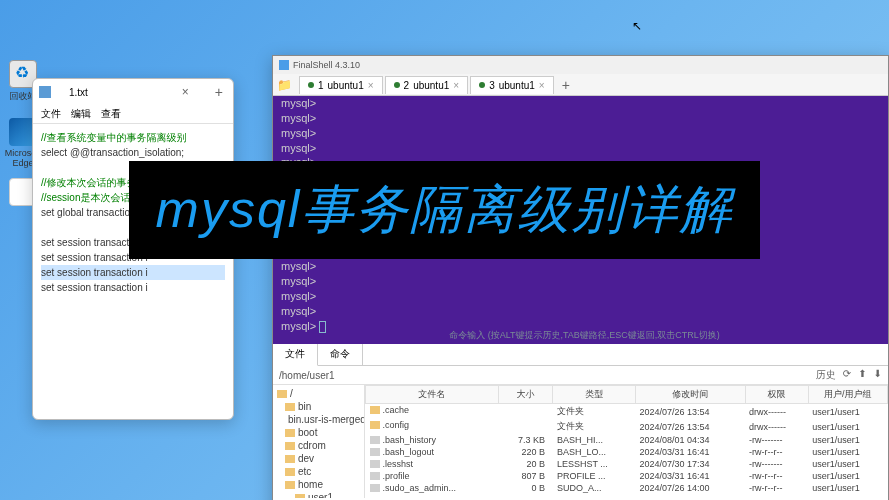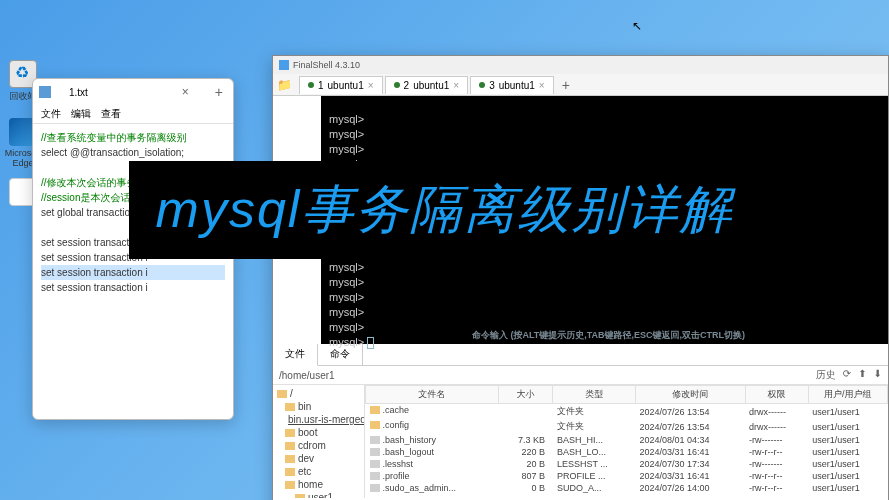--- a/index.html
+++ b/index.html
@@ -32,24 +32,24 @@
     
     .finalshell { position: absolute; top: 55px; left: 272px; width: 617px; height: 489px; background: #fff; border: 1px solid #888; box-shadow: 0 4px 16px rgba(0,0,0,0.25); }
     .fs-titlebar { height: 18px; background: #f0f0f0; display: flex; align-items: center; padding: 0 6px; font-size: 9px; color: #555; gap: 4px; }
     .fs-titlebar .app-icon { width: 10px; height: 10px; background: #4a9de8; }
     .fs-tabs { height: 22px; background: #f5f5f5; display: flex; align-items: center; padding: 0 4px; gap: 2px; border-bottom: 1px solid #ccc; }
     .fs-tabs .folder-icon { width: 14px; height: 14px; margin-right: 6px; color: #4a9de8; font-size: 12px; }
     .fs-tab { padding: 3px 8px; font-size: 10px; background: #fff; border: 1px solid #ccc; border-bottom: none; display: flex; align-items: center; gap: 4px; }
     .fs-tab .dot { width: 6px; height: 6px; border-radius: 50%; background: #2e7d32; }
     .fs-tab .tx { font-size: 10px; color: #999; }
     .fs-tab-add { padding: 0 6px; color: #666; font-size: 14px; }
-    .fs-terminal { background: #000000; color: #ccc; font-family: Consolas, monospace; font-size: 11px; padding: 16px 8px; height: 248px; position: relative; margin-left: 48px; }
+    .fs-terminal { background: #4c1d95; color: #ccc; font-family: Consolas, monospace; font-size: 11px; padding: 0 8px; height: 248px; position: relative; }
     .fs-terminal .line { line-height: 1.35; }
     .fs-terminal .cursor { display: inline-block; width: 7px; height: 12px; border: 1px solid #8bc; vertical-align: middle; }
-    .fs-hint { position: absolute; bottom: 2px; left: 8px; right: 0; text-align: center; font-size: 9px; color: #7a8a95; font-weight: bold; }
+    .fs-hint { position: absolute; bottom: 2px; left: 8px; right: 0; text-align: center; font-size: 9px; color: #7a8a95; }
     
     .fs-bottom-tabs { height: 22px; display: flex; border-bottom: 1px solid #ccc; font-size: 10px; }
     .fs-bottom-tabs .btab { padding: 3px 12px; border-right: 1px solid #ccc; }
     .fs-bottom-tabs .btab.active { background: #fff; border-bottom: 1px solid #fff; margin-bottom: -1px; }
     
     .fs-path-row { display: flex; align-items: center; padding: 2px 6px; font-size: 10px; color: #555; border-bottom: 1px solid #e0e0e0; }
     .fs-path-row .right-icons { margin-left: auto; display: flex; gap: 7px; color: #666; }
     
     .fs-files { display: flex; height: 113px; font-size: 10px; }
     .fs-tree { width: 92px; border-right: 1px solid #e0e0e0; padding: 2px 4px; overflow: hidden; }
@@ -170,21 +170,21 @@
       <span>历史</span>
       <span>⟳</span>
       <span>⬆</span>
       <span>⬇</span>
     </span>
   </div>
   <div class="fs-files">
     <div class="fs-tree" id="tree">
         <div class="tree-item" style="padding-left: 0px;"><span class="folder"></span>/</div>
         <div class="tree-item" style="padding-left: 8px;"><span class="folder"></span>bin</div>
-        <div class="tree-item" style="padding-left: 8px; text-decoration: underline;"><span class="folder"></span>bin.usr-is-merged</div>
+        <div class="tree-item" style="padding-left: 8px;"><span class="folder"></span>bin.usr-is-merged</div>
         <div class="tree-item" style="padding-left: 8px;"><span class="folder"></span>boot</div>
         <div class="tree-item" style="padding-left: 8px;"><span class="folder"></span>cdrom</div>
         <div class="tree-item" style="padding-left: 8px;"><span class="folder"></span>dev</div>
         <div class="tree-item" style="padding-left: 8px;"><span class="folder"></span>etc</div>
         <div class="tree-item" style="padding-left: 8px;"><span class="folder"></span>home</div>
         <div class="tree-item" style="padding-left: 18px;"><span class="folder"></span>user1</div>
       </div>
     <div class="fs-filelist">
       <table>
         <thead>

